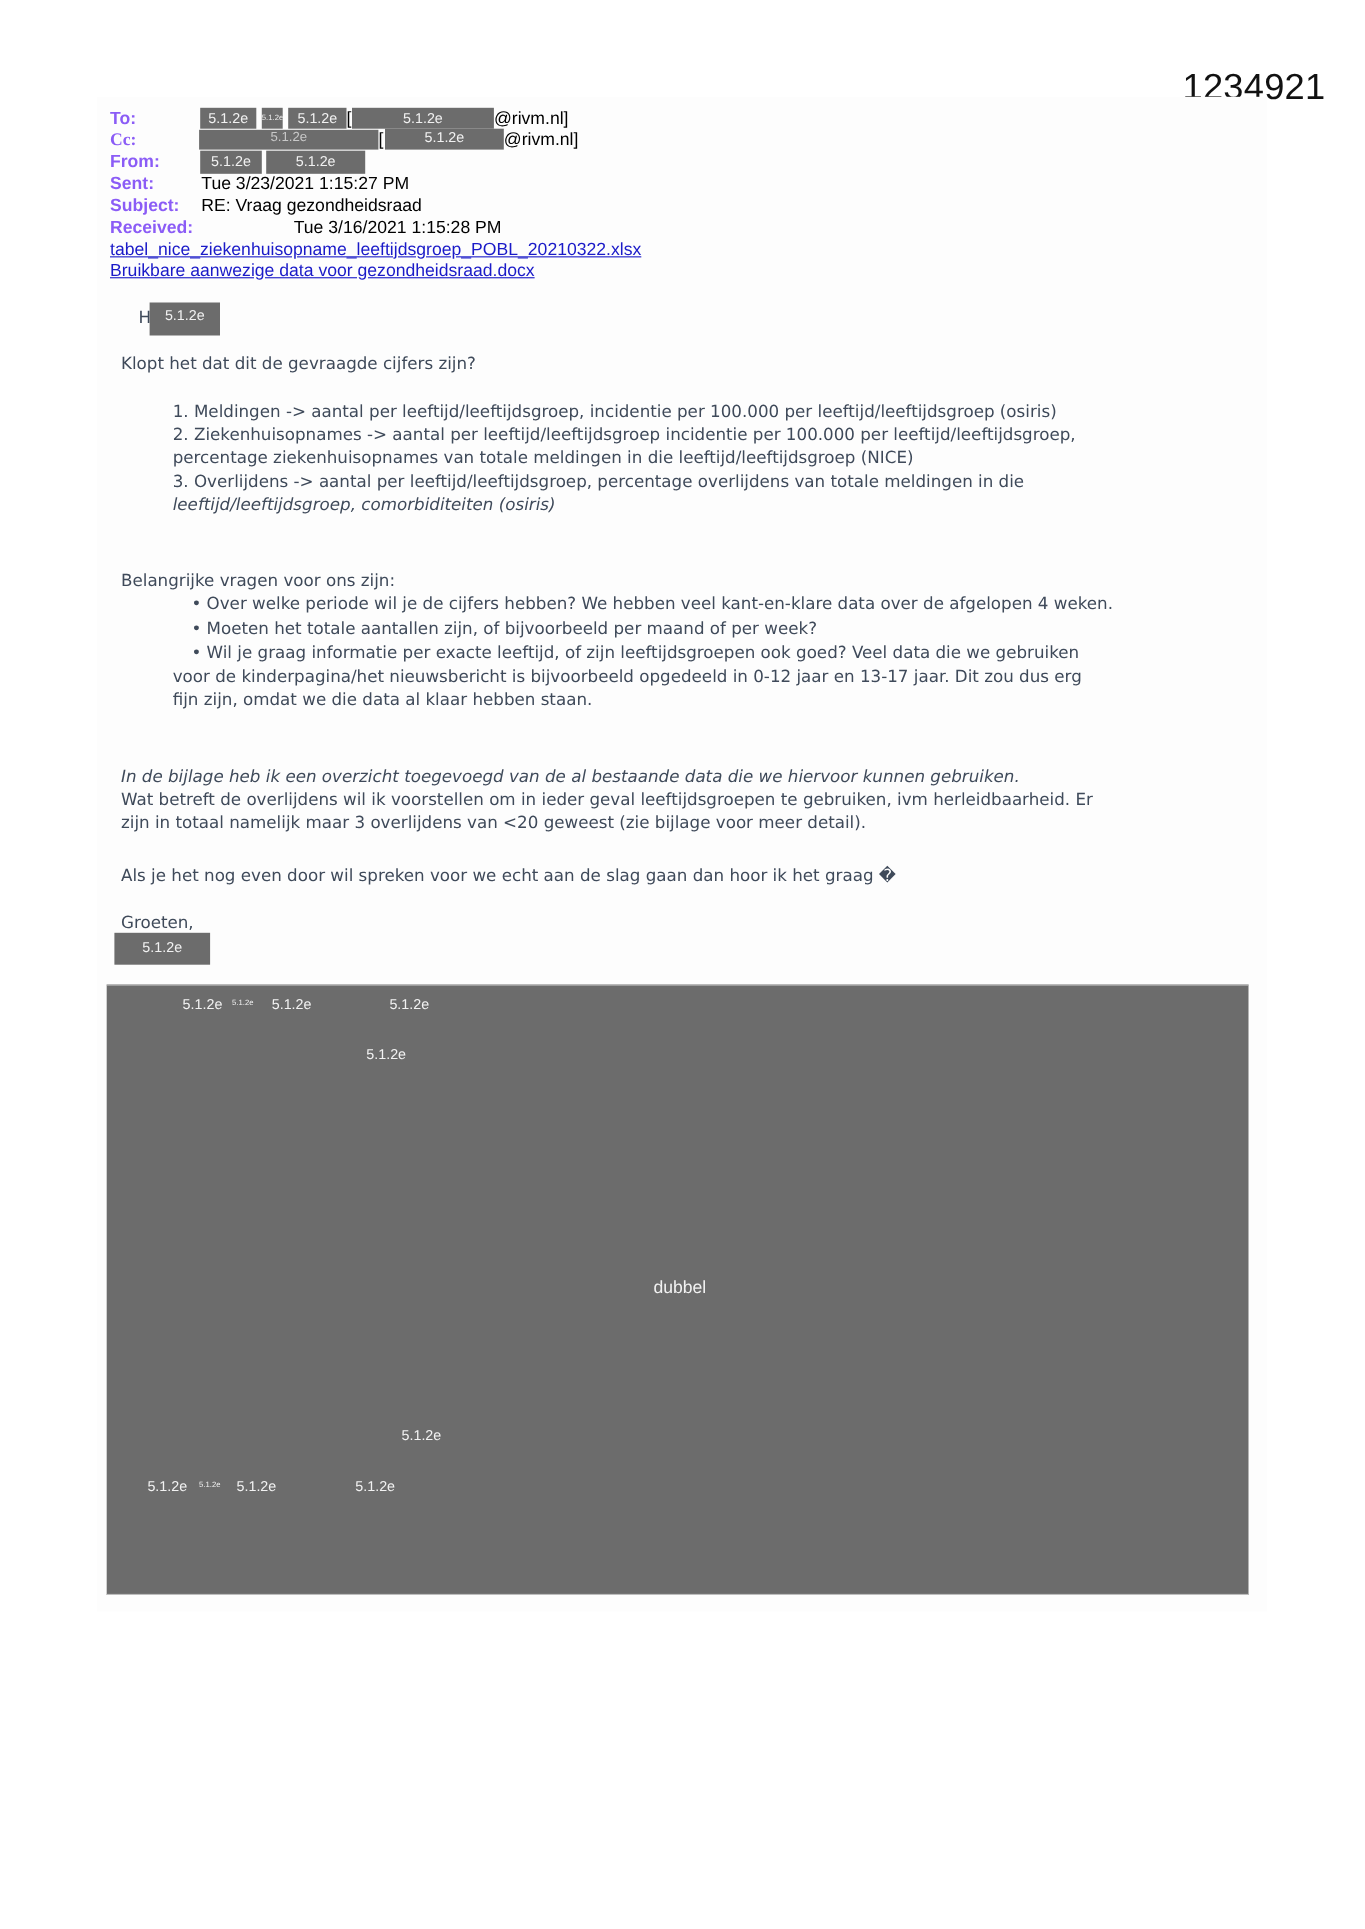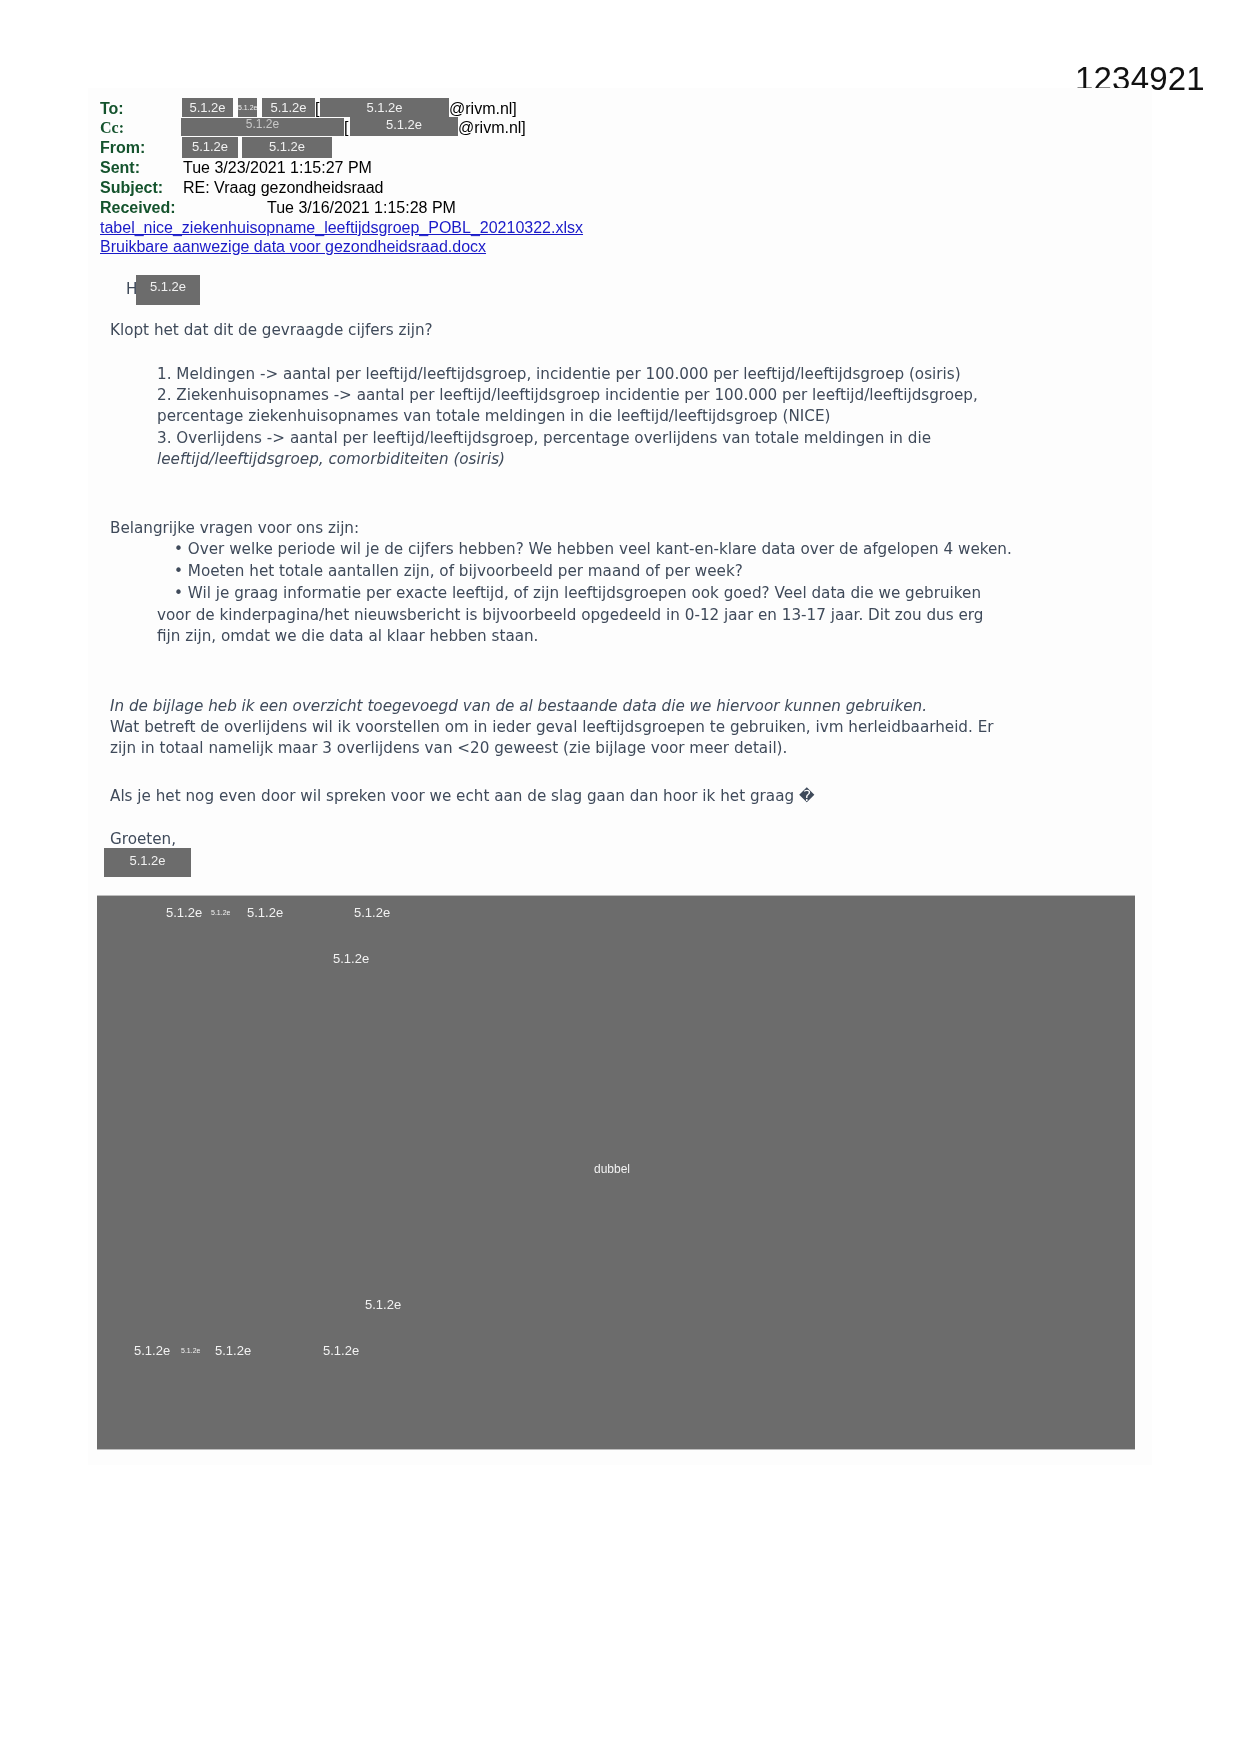--- a/index.html
+++ b/index.html
@@ -1,20 +1,20 @@
 <!DOCTYPE html>
 <html><head>
 <meta charset="utf-8">
 <style>
   html, body { margin:0; padding:0; }
   body { width:1241px; height:1754px; background:#ffffff; position:relative; overflow:hidden;
          font-family:"Liberation Sans", sans-serif; }
   .docnum { position:absolute; left:1075px; top:60px; font-size:33px; color:#111; letter-spacing:0.2px; }
   .page-bg { position:absolute; left:88px; top:88px; width:1064px; height:1377px; background:#fdfdfd; }
-  .hdr { position:absolute; font-size:16px; color:#14532d; line-height:19px; white-space:nowrap; }
+  .hdr { position:absolute; font-size:16px; color:#8b5cf6; line-height:19px; white-space:nowrap; }
   .hdr b { font-weight:bold; }
   .red { position:absolute; background:#6c6c6c; color:#f1f1f1; font-family:"Liberation Sans", sans-serif;
          font-size:13px; text-align:center; line-height:19px; overflow:hidden; white-space:nowrap; }
   .red.tiny { font-size:7px; }
   .txt { position:absolute; color:#000; font-size:16px; white-space:nowrap; line-height:19px; }
   .link { position:absolute; color:#1a1ac8; font-size:16px; text-decoration:underline; white-space:nowrap; line-height:19px; }
   .body { position:absolute; font-family:"DejaVu Sans", sans-serif; font-size:15.2px; color:#3f4a5a; white-space:nowrap; line-height:21px; }
   .bigred { position:absolute; left:97px; top:895px; width:1038px; height:553px; background:#6c6c6c; border-top:1px solid #bdbdbd; border-bottom:1px solid #bdbdbd; }
   .lbl { position:absolute; color:#f2f2f2; font-size:13px; font-family:"Liberation Sans", sans-serif; white-space:nowrap; }
   .lbl.tiny { font-size:7px; }
@@ -80,19 +80,19 @@
 
 <div class="body" style="left:110px;top:829px;">Groeten,</div>
 <div class="red" style="left:104px;top:848px;width:87px;height:29px;line-height:26px;">5.1.2e</div>
 
 <div class="bigred">
   <span class="lbl" style="left:69px;top:9px;">5.1.2e</span>
   <span class="lbl tiny" style="left:114px;top:13px;">5.1.2e</span>
   <span class="lbl" style="left:150px;top:9px;">5.1.2e</span>
   <span class="lbl" style="left:257px;top:9px;">5.1.2e</span>
   <span class="lbl" style="left:236px;top:55px;">5.1.2e</span>
-  <span class="lbl" style="left:497px;top:266px;font-size:12px;">dubbel</span>
+  <span class="lbl" style="left:497px;top:266px;font-size:16px;">dubbel</span>
   <span class="lbl" style="left:268px;top:401px;">5.1.2e</span>
   <span class="lbl" style="left:37px;top:447px;">5.1.2e</span>
   <span class="lbl tiny" style="left:84px;top:451px;">5.1.2e</span>
   <span class="lbl" style="left:118px;top:447px;">5.1.2e</span>
   <span class="lbl" style="left:226px;top:447px;">5.1.2e</span>
 </div>
 
 </body></html>

